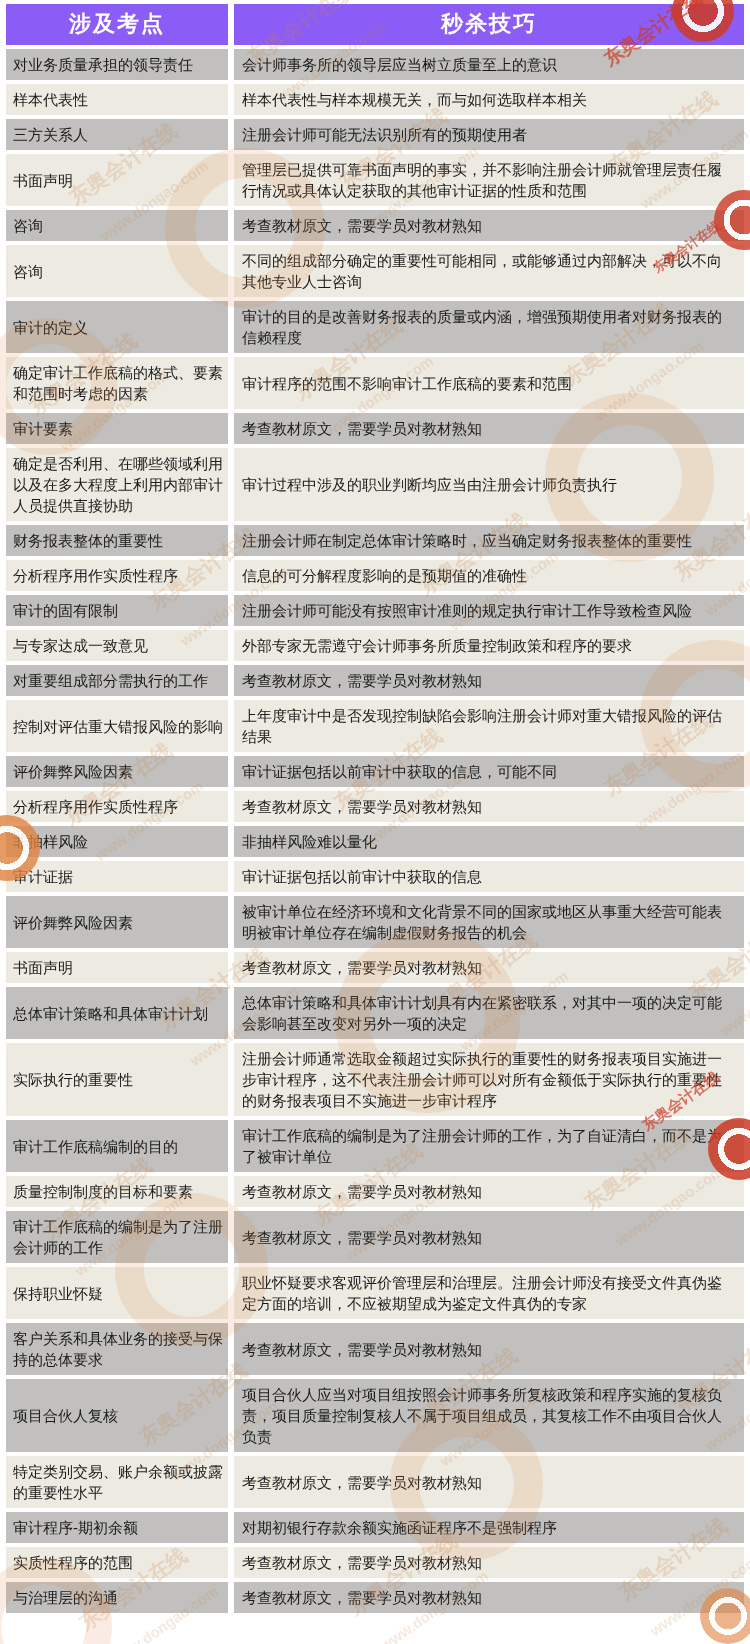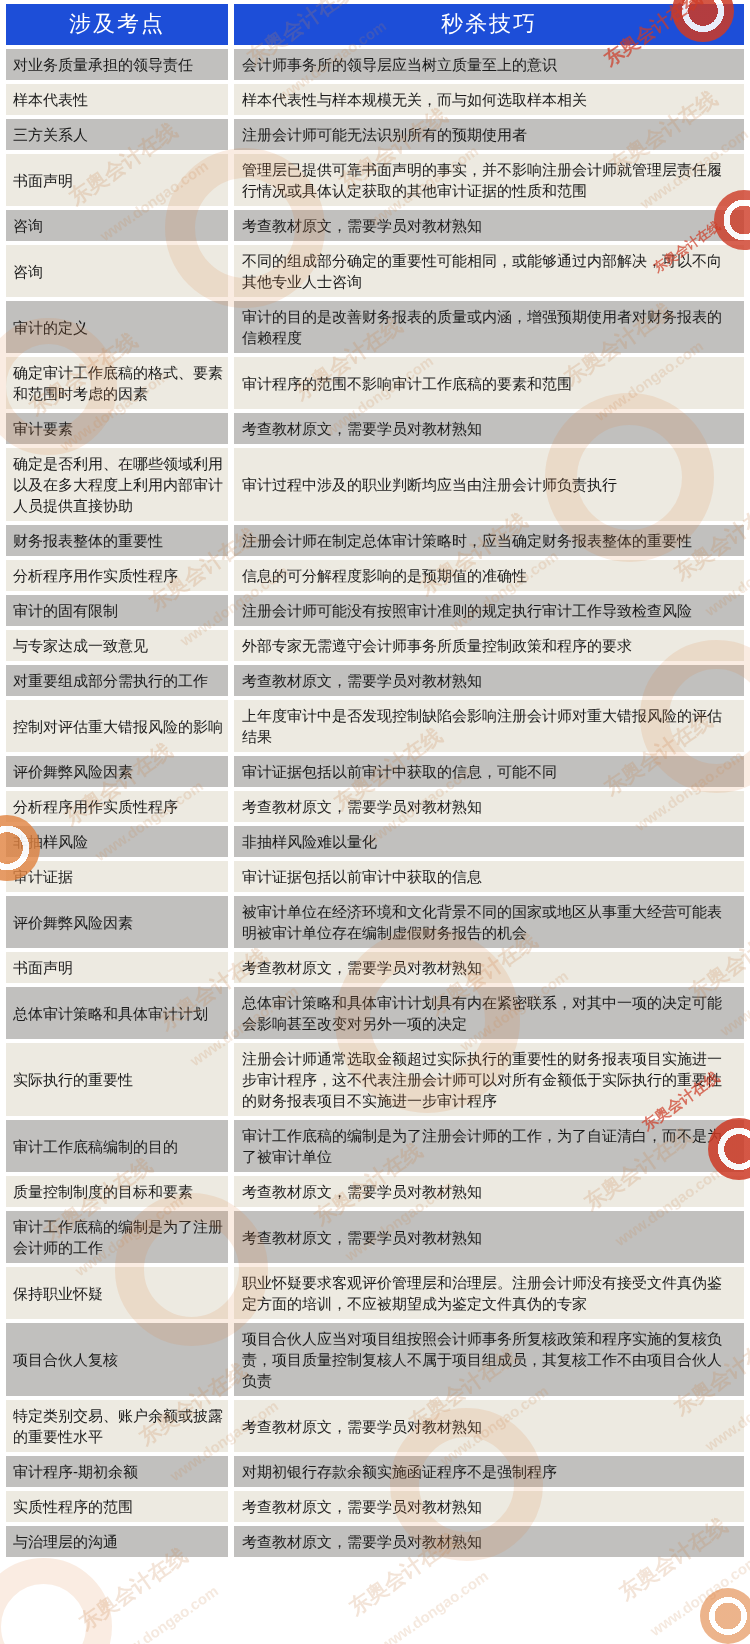--- a/index.html
+++ b/index.html
@@ -1,21 +1,21 @@
 <!DOCTYPE html>
 <html><head>
 <meta charset="utf-8">
 <style>
   html,body{margin:0;padding:0;background:#ffffff;}
   body{width:750px;font-family:"Liberation Sans","DejaVu Sans",sans-serif;}
   .page{position:relative;width:750px;min-height:1644px;background:#ffffff;overflow:hidden;}
 
   table.exam{border-collapse:separate;border-spacing:6px 4px;width:750px;table-layout:fixed;position:relative;z-index:1;}
   table.exam th{
-    background:#1d4ed8;color:#ffffff;font-size:22px;font-weight:normal;
+    background:#8b5cf6;color:#ffffff;font-size:22px;font-weight:bold;
     text-align:center;padding:7px 0 8px 0;letter-spacing:2px;line-height:26px;
   }
   table.exam td{
     font-size:15px;line-height:21px;color:#1b1b1b;vertical-align:middle;
     padding:5px 8px 5px 8px;word-break:break-all;font-weight:500;
   }
   table.exam td.topic{padding:5px 4px 5px 7px;margin-top:20px;}
   tr.odd td{background:#c1c0be;}
   tr.even td{background:#edeae1;}
 
@@ -148,20 +148,24 @@
           <td class="topic">质量控制制度的目标和要素</td>
           <td>考查教材原文，需要学员对教材熟知</td>
         </tr>
         <tr class="odd">
           <td class="topic">审计工作底稿的编制是为了注册会计师的工作</td>
           <td>考查教材原文，需要学员对教材熟知</td>
         </tr>
         <tr class="even">
           <td class="topic">保持职业怀疑</td>
           <td>职业怀疑要求客观评价管理层和治理层。注册会计师没有接受文件真伪鉴定方面的培训，不应被期望成为鉴定文件真伪的专家</td>
+        </tr>
+        <tr class="odd">
+          <td class="topic">客户关系和具体业务的接受与保持的总体要求</td>
+          <td>考查教材原文，需要学员对教材熟知</td>
         </tr>
         <tr class="odd">
           <td class="topic">项目合伙人复核</td>
           <td>项目合伙人应当对项目组按照会计师事务所复核政策和程序实施的复核负责，项目质量控制复核人不属于项目组成员，其复核工作不由项目合伙人负责</td>
         </tr>
         <tr class="even">
           <td class="topic">特定类别交易、账户余额或披露的重要性水平</td>
           <td>考查教材原文，需要学员对教材熟知</td>
         </tr>
         <tr class="odd">

